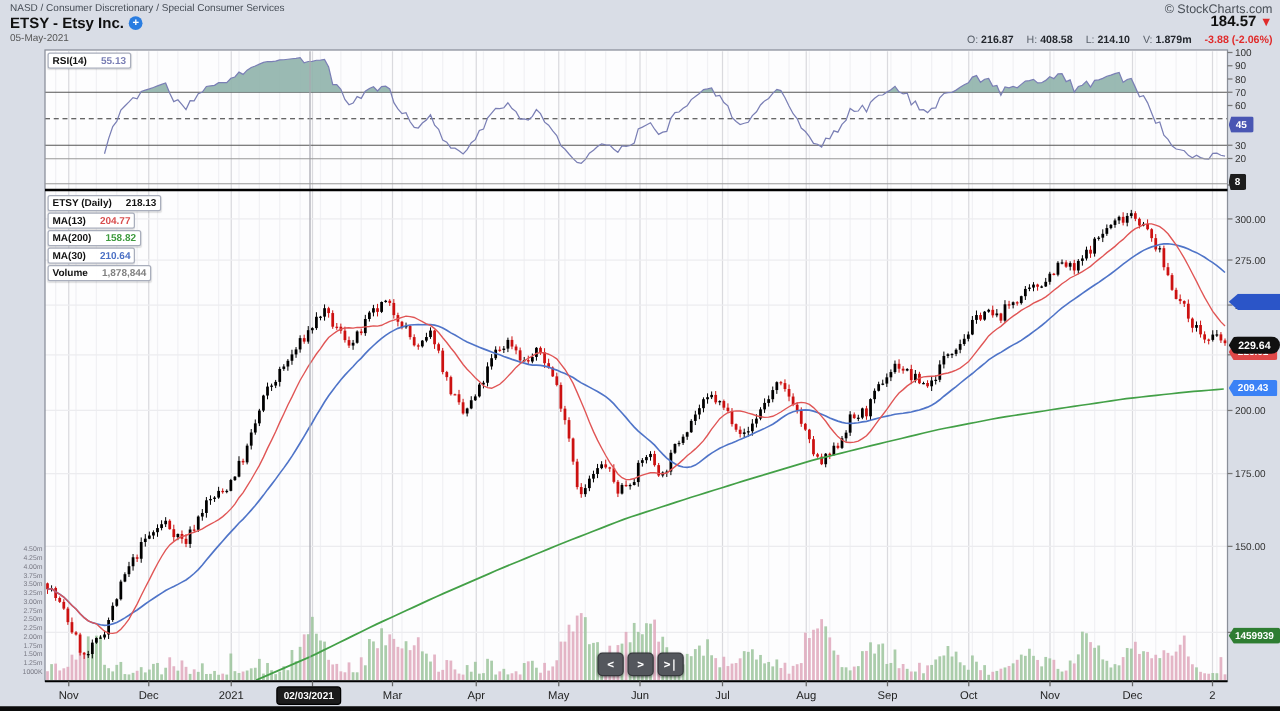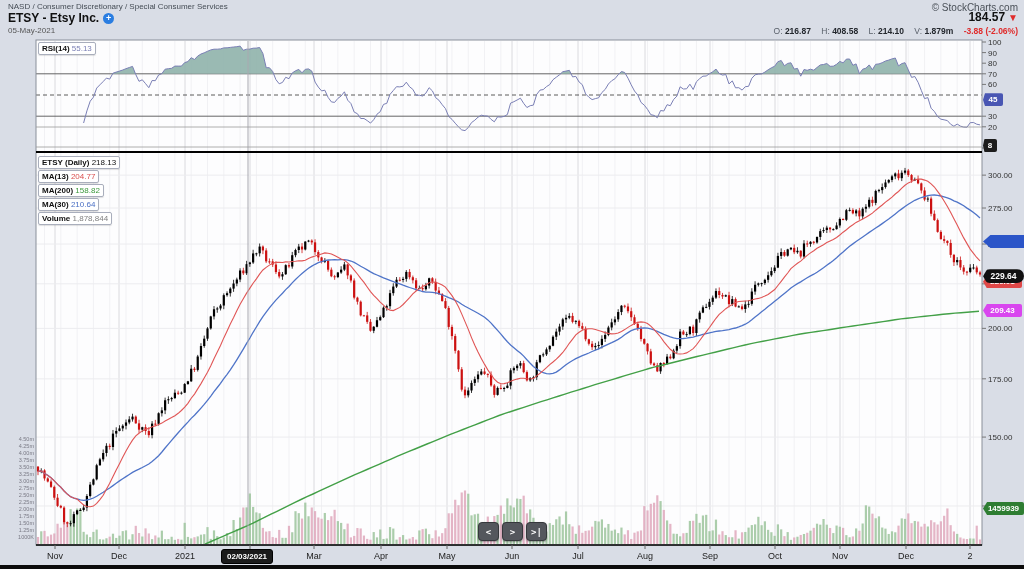--- a/index.html
+++ b/index.html
@@ -18,21 +18,21 @@
   .price-row{position:absolute;right:6px;top:10px;font-size:12px;font-weight:700;color:#101010;}
   .down-arrow{color:#e02b2b;margin-left:3px;font-size:10px;}
   .quote-row{position:absolute;right:6px;top:26px;font-size:8.5px;color:#5a616b;white-space:nowrap;}
   .quote-row b{color:#23272d;margin-right:8px;font-weight:700;}
   .q-change{color:#e02b2b;font-weight:700;}
   
   .legend{position:absolute;z-index:3;}
   .lg-box{background:rgba(255,255,255,.93);border:1px solid #a9aebc;border-radius:2px;padding:0 3px;height:11px;
           line-height:11px;font-size:8px;margin-bottom:1px;width:max-content;box-shadow:0 1px 1px rgba(0,0,0,.12);}
   .lg-label{font-weight:700;color:#111;}
-  .lg-val{margin-left:0;}
+  .lg-val{margin-left:9px;font-weight:bold;}
   
   .badge{position:absolute;left:983px;width:39px;height:13px;line-height:13px;text-align:center;color:#fff;
          font-size:8px;font-weight:700;border-radius:2px;z-index:2;
          clip-path:polygon(0 50%,10% 0,100% 0,100% 100%,10% 100%);}
   .badge.emph{width:41px;height:14px;line-height:14px;font-size:8.5px;border-radius:7px;}
   .tooltip{position:absolute;left:221px;top:549px;background:#1b1b1b;color:#fff;font-size:8px;font-weight:700;
            padding:2px 5px;border-radius:3px;z-index:5;border:1px solid #000;}
   .nav{position:absolute;left:478px;top:522px;display:flex;gap:3px;z-index:5;}
   .navbtn{width:21px;height:19px;background:#54575d;border:1px solid #36383c;border-radius:4px;color:#fff;
           font-size:9px;font-weight:700;padding:0;cursor:pointer;box-shadow:0 1px 2px rgba(0,0,0,.35);
@@ -1171,21 +1171,21 @@
     <div class="lg-box">
       <span class="lg-label">Volume</span>
       <span class="lg-val" style="color: rgb(128, 128, 128);">1,878,844</span>
     </div>
   </div>
 
   <div id="badges">
       <div class="badge" style="background: rgb(43, 85, 200); top: 234.915px; padding-left: 35px;">251.41</div>
       <div class="badge" style="background: rgb(224, 72, 72); top: 275.163px;">226.01</div>
       <div class="badge emph" style="background: rgb(16, 16, 16); top: 269.142px;">229.64</div>
-      <div class="badge" style="background: #d946ef; top: 303.955px;">209.43</div>
+      <div class="badge" style="background: #3b82f6; top: 303.955px;">209.43</div>
       <div class="badge" style="background: rgb(73, 86, 179); top: 93.3px; left: 983px; width: 20px;">45</div>
       <div class="badge" style="background: rgb(29, 29, 29); top: 139px; left: 983px; width: 14px;">8</div>
       <div class="badge" style="background: rgb(46, 125, 50); top: 502px; left: 983px; width: 41px;">1459939</div>
     </div>
 
   <div class="tooltip">02/03/2021</div>
 
   <div class="nav">
     <button class="navbtn">&lt;</button>
     <button class="navbtn">&gt;</button>

